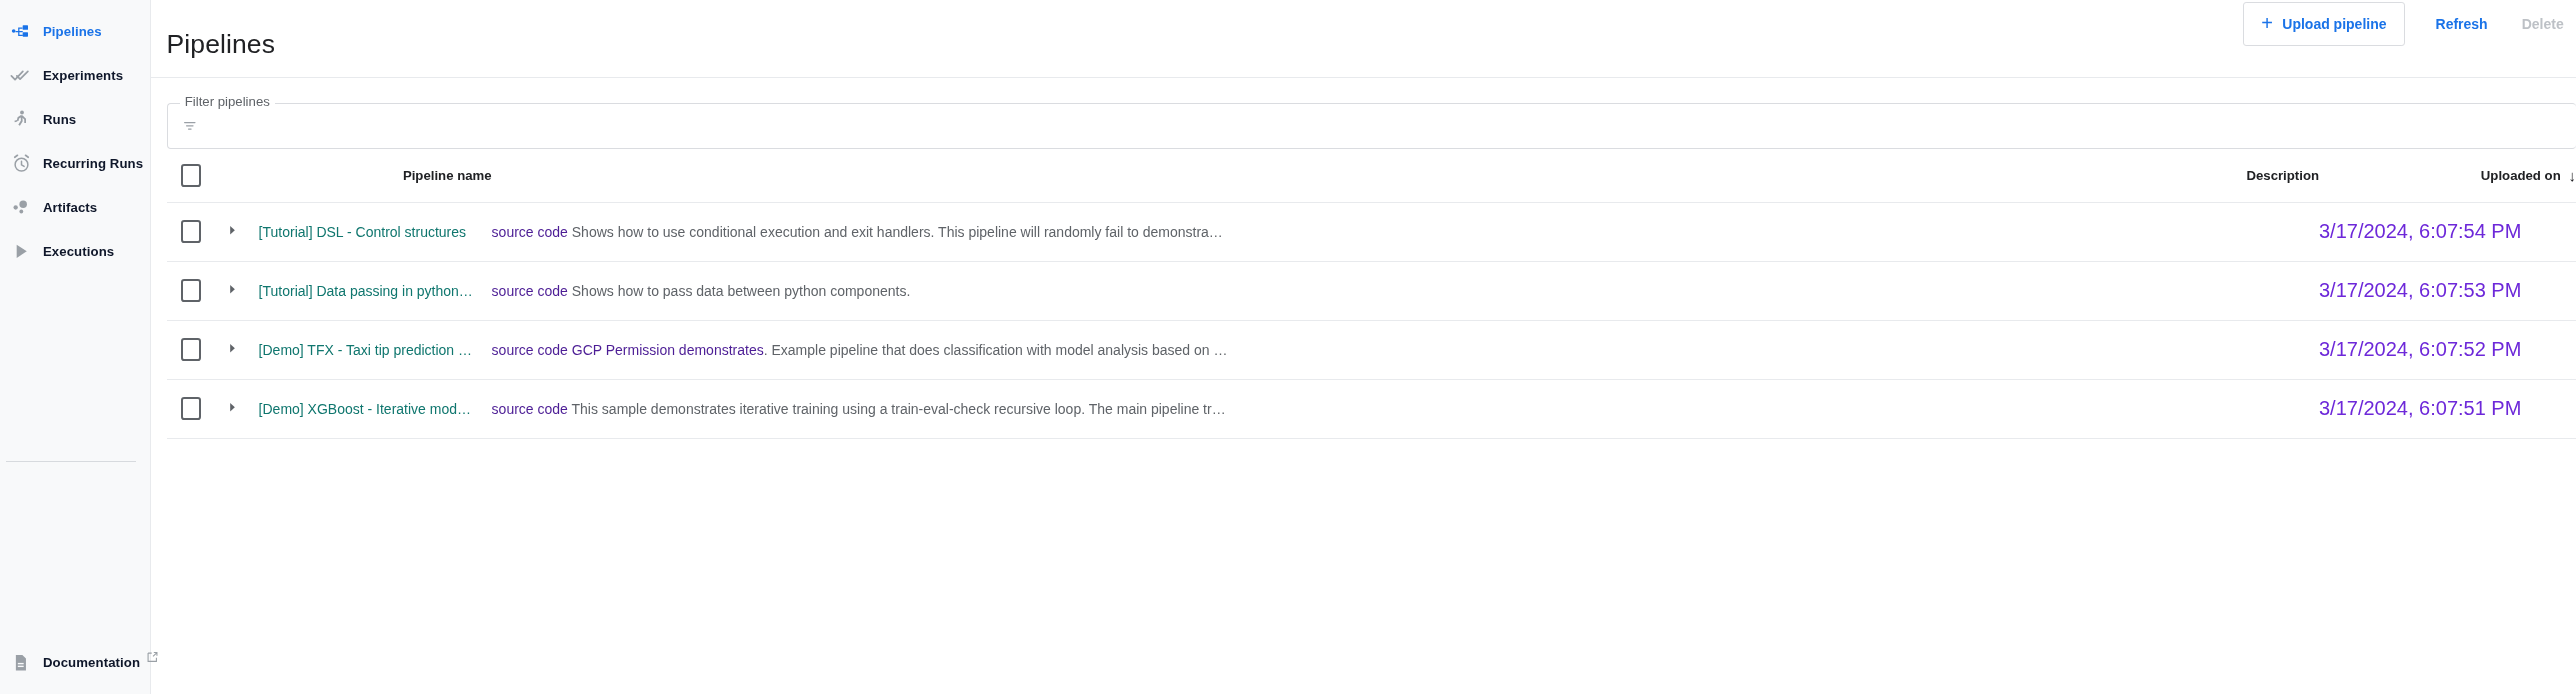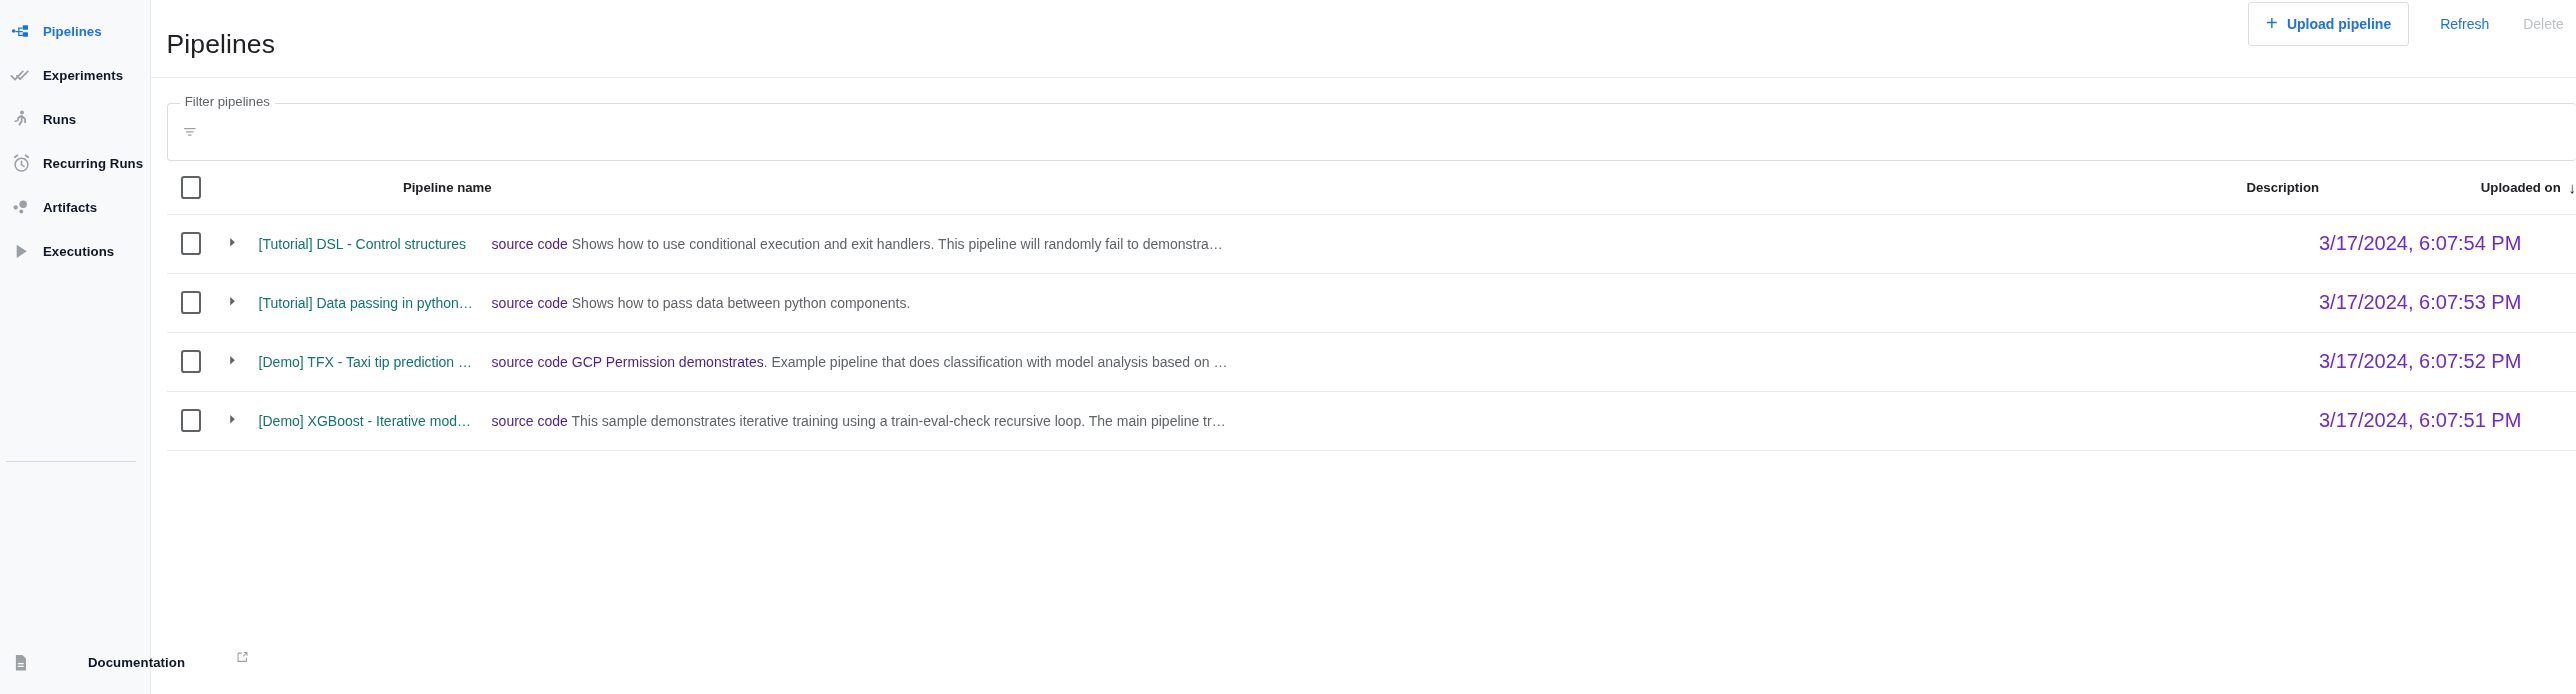--- a/index.html
+++ b/index.html
@@ -36,21 +36,21 @@
   .nav-item.active .nav-icon { color: #1a73e8; }
   .nav-spacer { flex: 1 1 auto; min-height: 7.8px; }
   .nav-divider {
     height: 0.8px; background: #d7dade;
     margin: 0 14px 0 6.2px;
   }
   .nav-ext {
     margin-left: 6.2px; color: #9aa0a6;
     display: inline-flex; align-items: flex-start; position: relative; top: -5.4px;
   }
-  .nav-bottom { padding-bottom: 18.7px; gap: 45px; }
+  .nav-bottom { padding-bottom: 18.7px; }
 
   
   .main { flex: 1 1 auto; min-width: 0; display: flex; flex-direction: column; background:#fff; }
 
   .toolbar {
     height: 78px; flex: 0 0 78px;
     display: flex; align-items: center;
     border-bottom: 0.8px solid #e8eaed;
     padding: 0 0 0 15.6px;
     position: relative;
@@ -70,31 +70,31 @@
     border: 0.8px solid #dadce0; border-radius: 3.1px;
     background: #fff; color: #1a73e8;
     font-size: 14px; font-weight: bold;
     font-family: "Liberation Sans", sans-serif;
     padding: 11px 17px; cursor: pointer;
     white-space: nowrap; line-height: 1;
   }
   .btn-plus { font-size: 20px; font-weight: normal; line-height: 1; position: relative; top: -0.8px; }
   .btn-text {
     background: none; border: none; cursor: pointer;
-    color: #1a73e8; font-size: 14px; font-weight: normal;
+    color: #1a73e8; font-size: 14px; font-weight: bold;
     font-family: "Liberation Sans", sans-serif;
     padding: 11px 17px; white-space: nowrap; line-height: 1;
   }
   .btn-text.disabled { color: #bdc1c6; cursor: default; }
   .toolbar-gap { width: 14px; }
 
   
   .filter-wrap { padding: 25px 0 0 15.6px; }
   .filter-field {
-    position: relative; height: 58px;
+    position: relative; height: 46px;
     border: 0.8px solid #dadce0; border-radius: 3.9px;
     border-right: none;
     display: flex; align-items: center;
     padding-left: 14px;
   }
   .filter-legend {
     position: absolute; top: -8.6px; left: 12.5px;
     background: #fff; padding: 0 4.7px;
     font-size: 13.2px; color: #5f6368; line-height: 1;
   }

